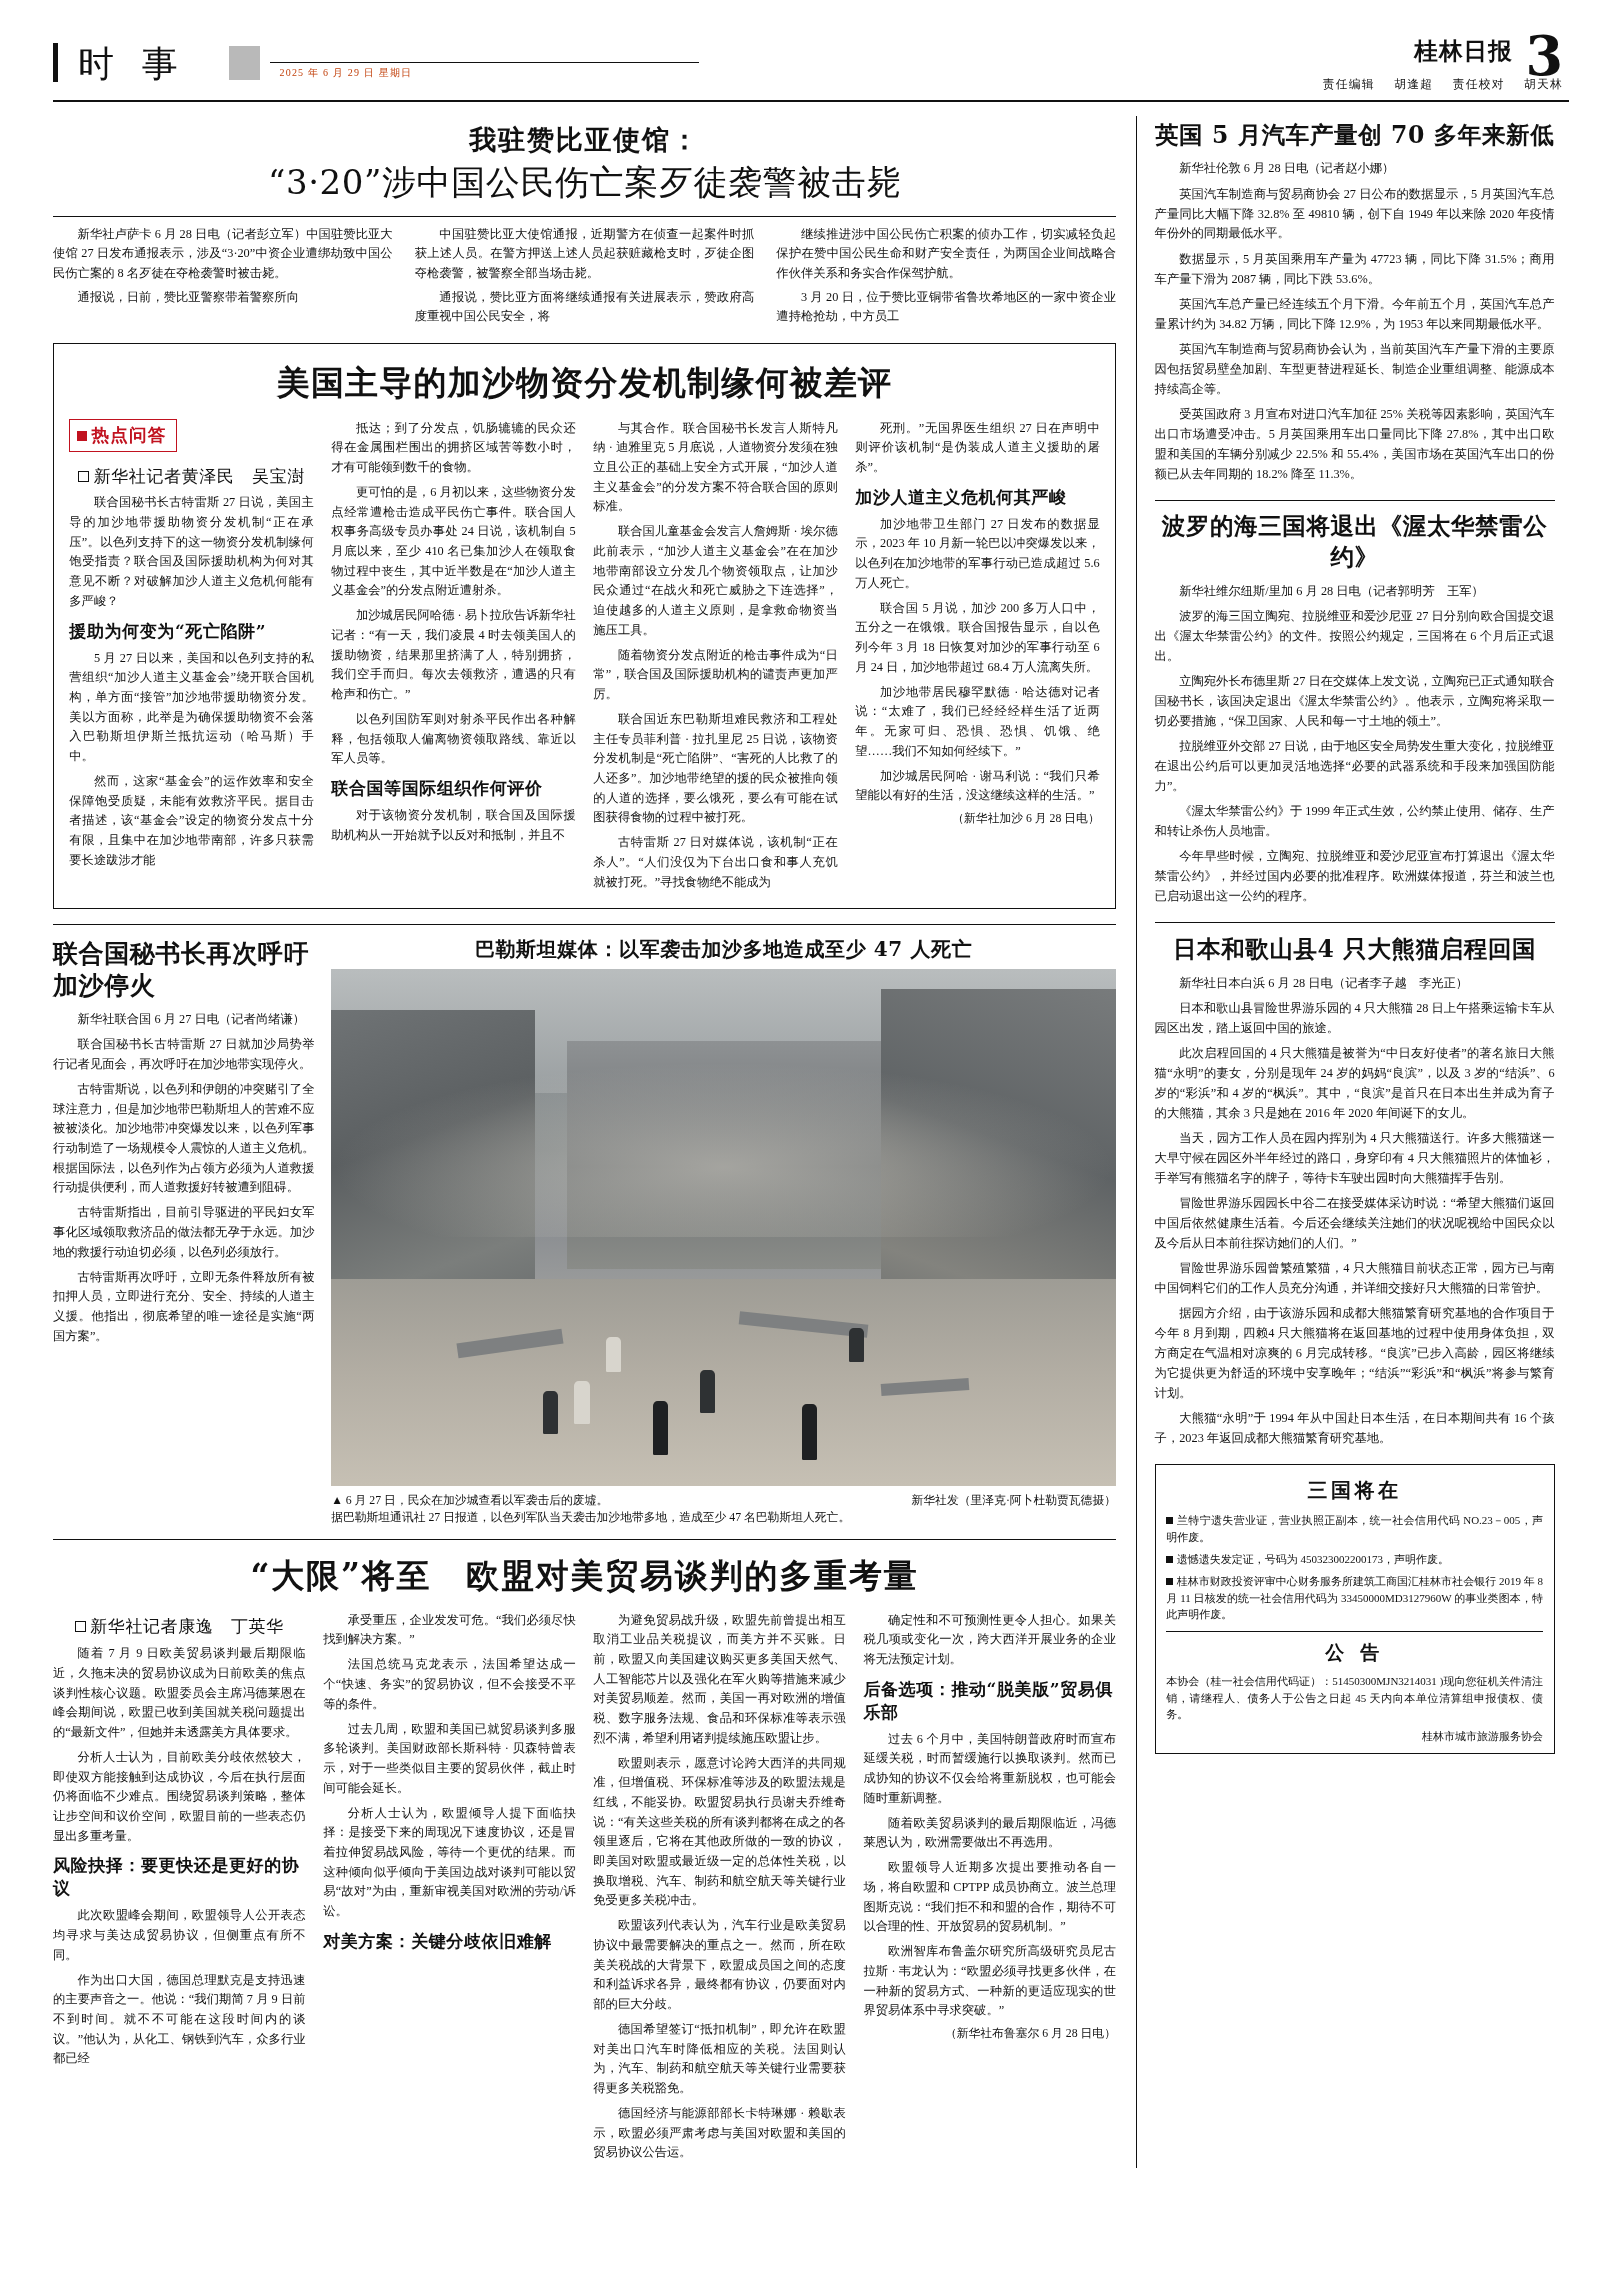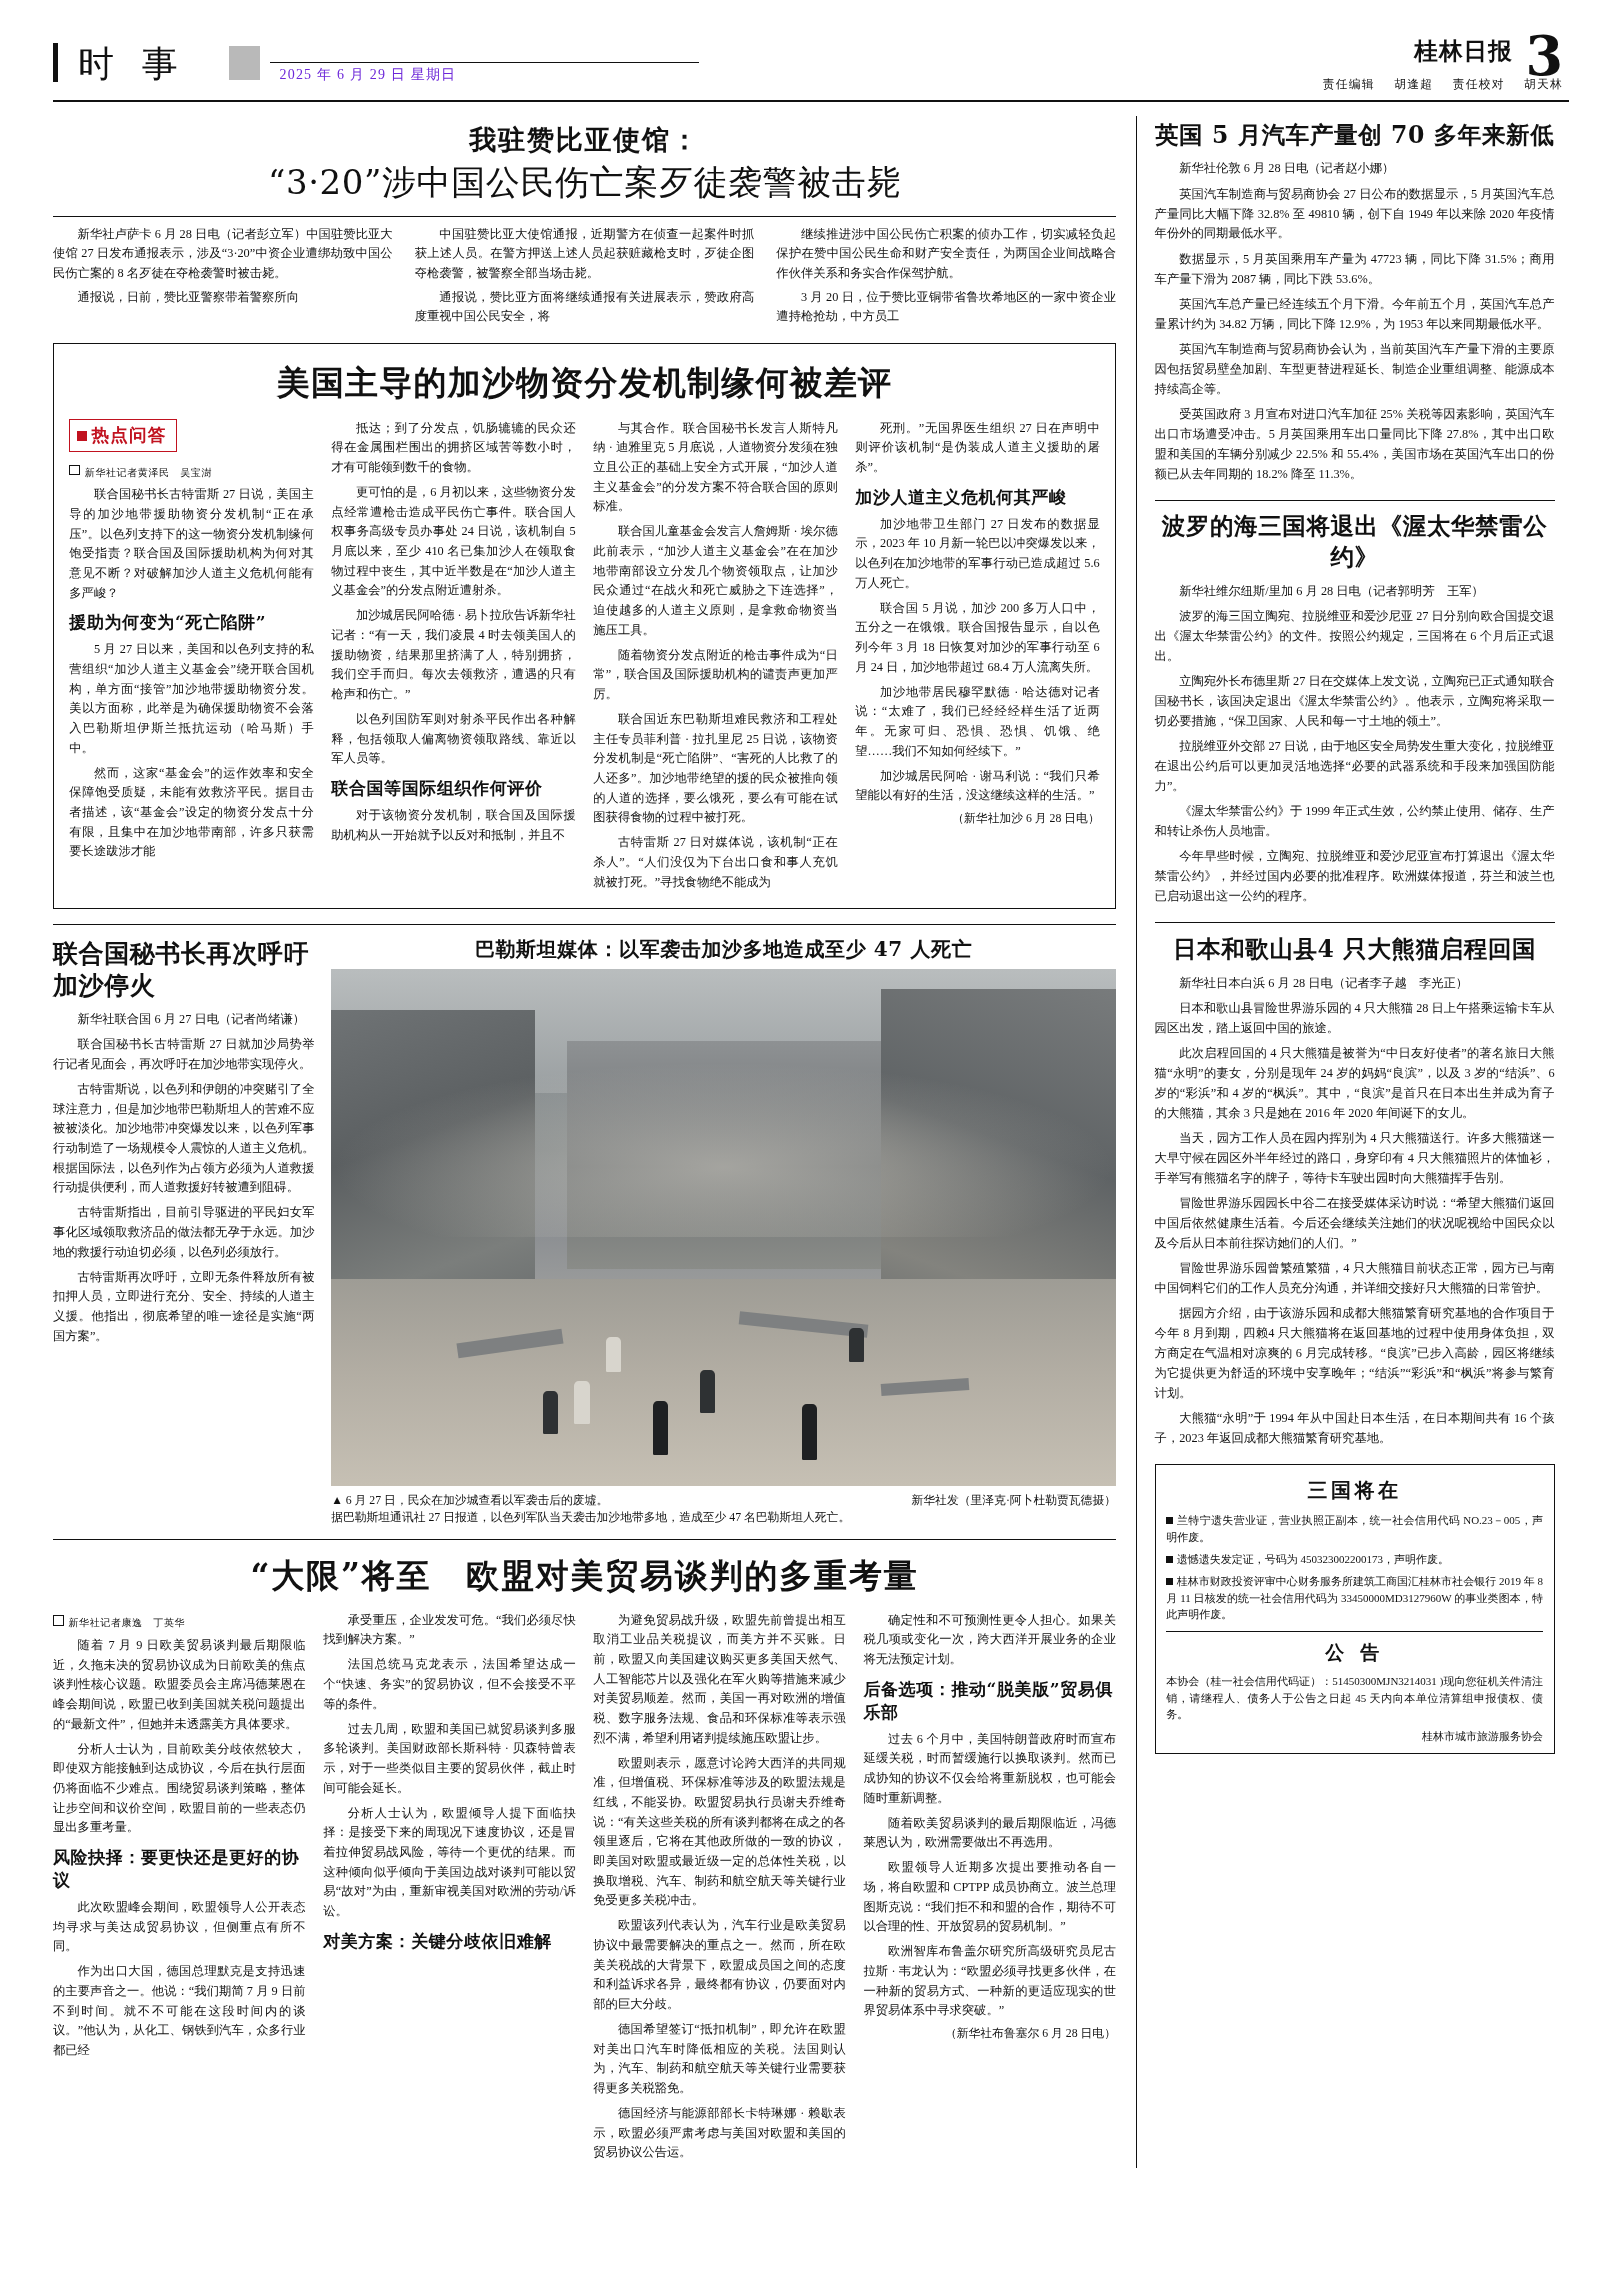--- a/index.html
+++ b/index.html
@@ -33,21 +33,21 @@
     font-family:"DejaVu Serif", serif;
   }
   .mh-block{
     position:absolute;left:176px;top:10.6px;width:31px;height:34px;background:#b9b9b9;
   }
   .mh-rule{
     position:absolute;left:217px;top:27px;right:870px;height:1.2px;background:#111;
   }
   .mh-date{
     position:absolute;left:223px;top:31px;
-    font-size:14px;color:#6d28d9;letter-spacing:1.2px;
+    font-size:10px;color:#c2410c;letter-spacing:1.2px;
     font-family:"Liberation Serif", serif;
     background:#fff;padding:0 3.5px;
   }
   .mh-paper{
     position:absolute;right:56px;top:0px;
     font-size:23.5px;font-weight:bold;letter-spacing:1.2px;
     font-family:"DejaVu Serif", serif;
   }
   .mh-pageno{
     position:absolute;right:5.9px;top:-5.9px;
@@ -122,23 +122,24 @@
     color:#c1121f;
     font-weight:bold;
     font-size:17.6px;
     padding:3.5px 9.4px 3.5px 7px;
     letter-spacing:1.2px;
     margin-bottom:8.2px;
     font-family:"DejaVu Serif", serif;
   }
   .hotq .sq{display:inline-block;width:9.4px;height:9.4px;background:#c1121f;margin-right:4.7px;vertical-align:middle;}
   .byline{
-    font-size:10px;
+    font-size:17px;
     margin:4.7px 0 5.9px 0;
     letter-spacing:0.6px;
+    text-align:center;
   }
   .byline .box{display:inline-block;width:8.8px;height:8.8px;border:1.2px solid #111;margin-right:4.7px;}
   .txt{font-size:12.3px;line-height:1.6;text-align:justify;}
   .txt p{margin:0 0 5.3px 0;text-indent:2em;}
   .subhead{
     font-size:17px;font-weight:bold;margin:8.2px 0 5.9px 0;letter-spacing:0.6px;
     font-family:"DejaVu Serif", serif;
   }
   .enddate{text-align:right;font-size:11.8px;margin-top:3.5px;}
 

